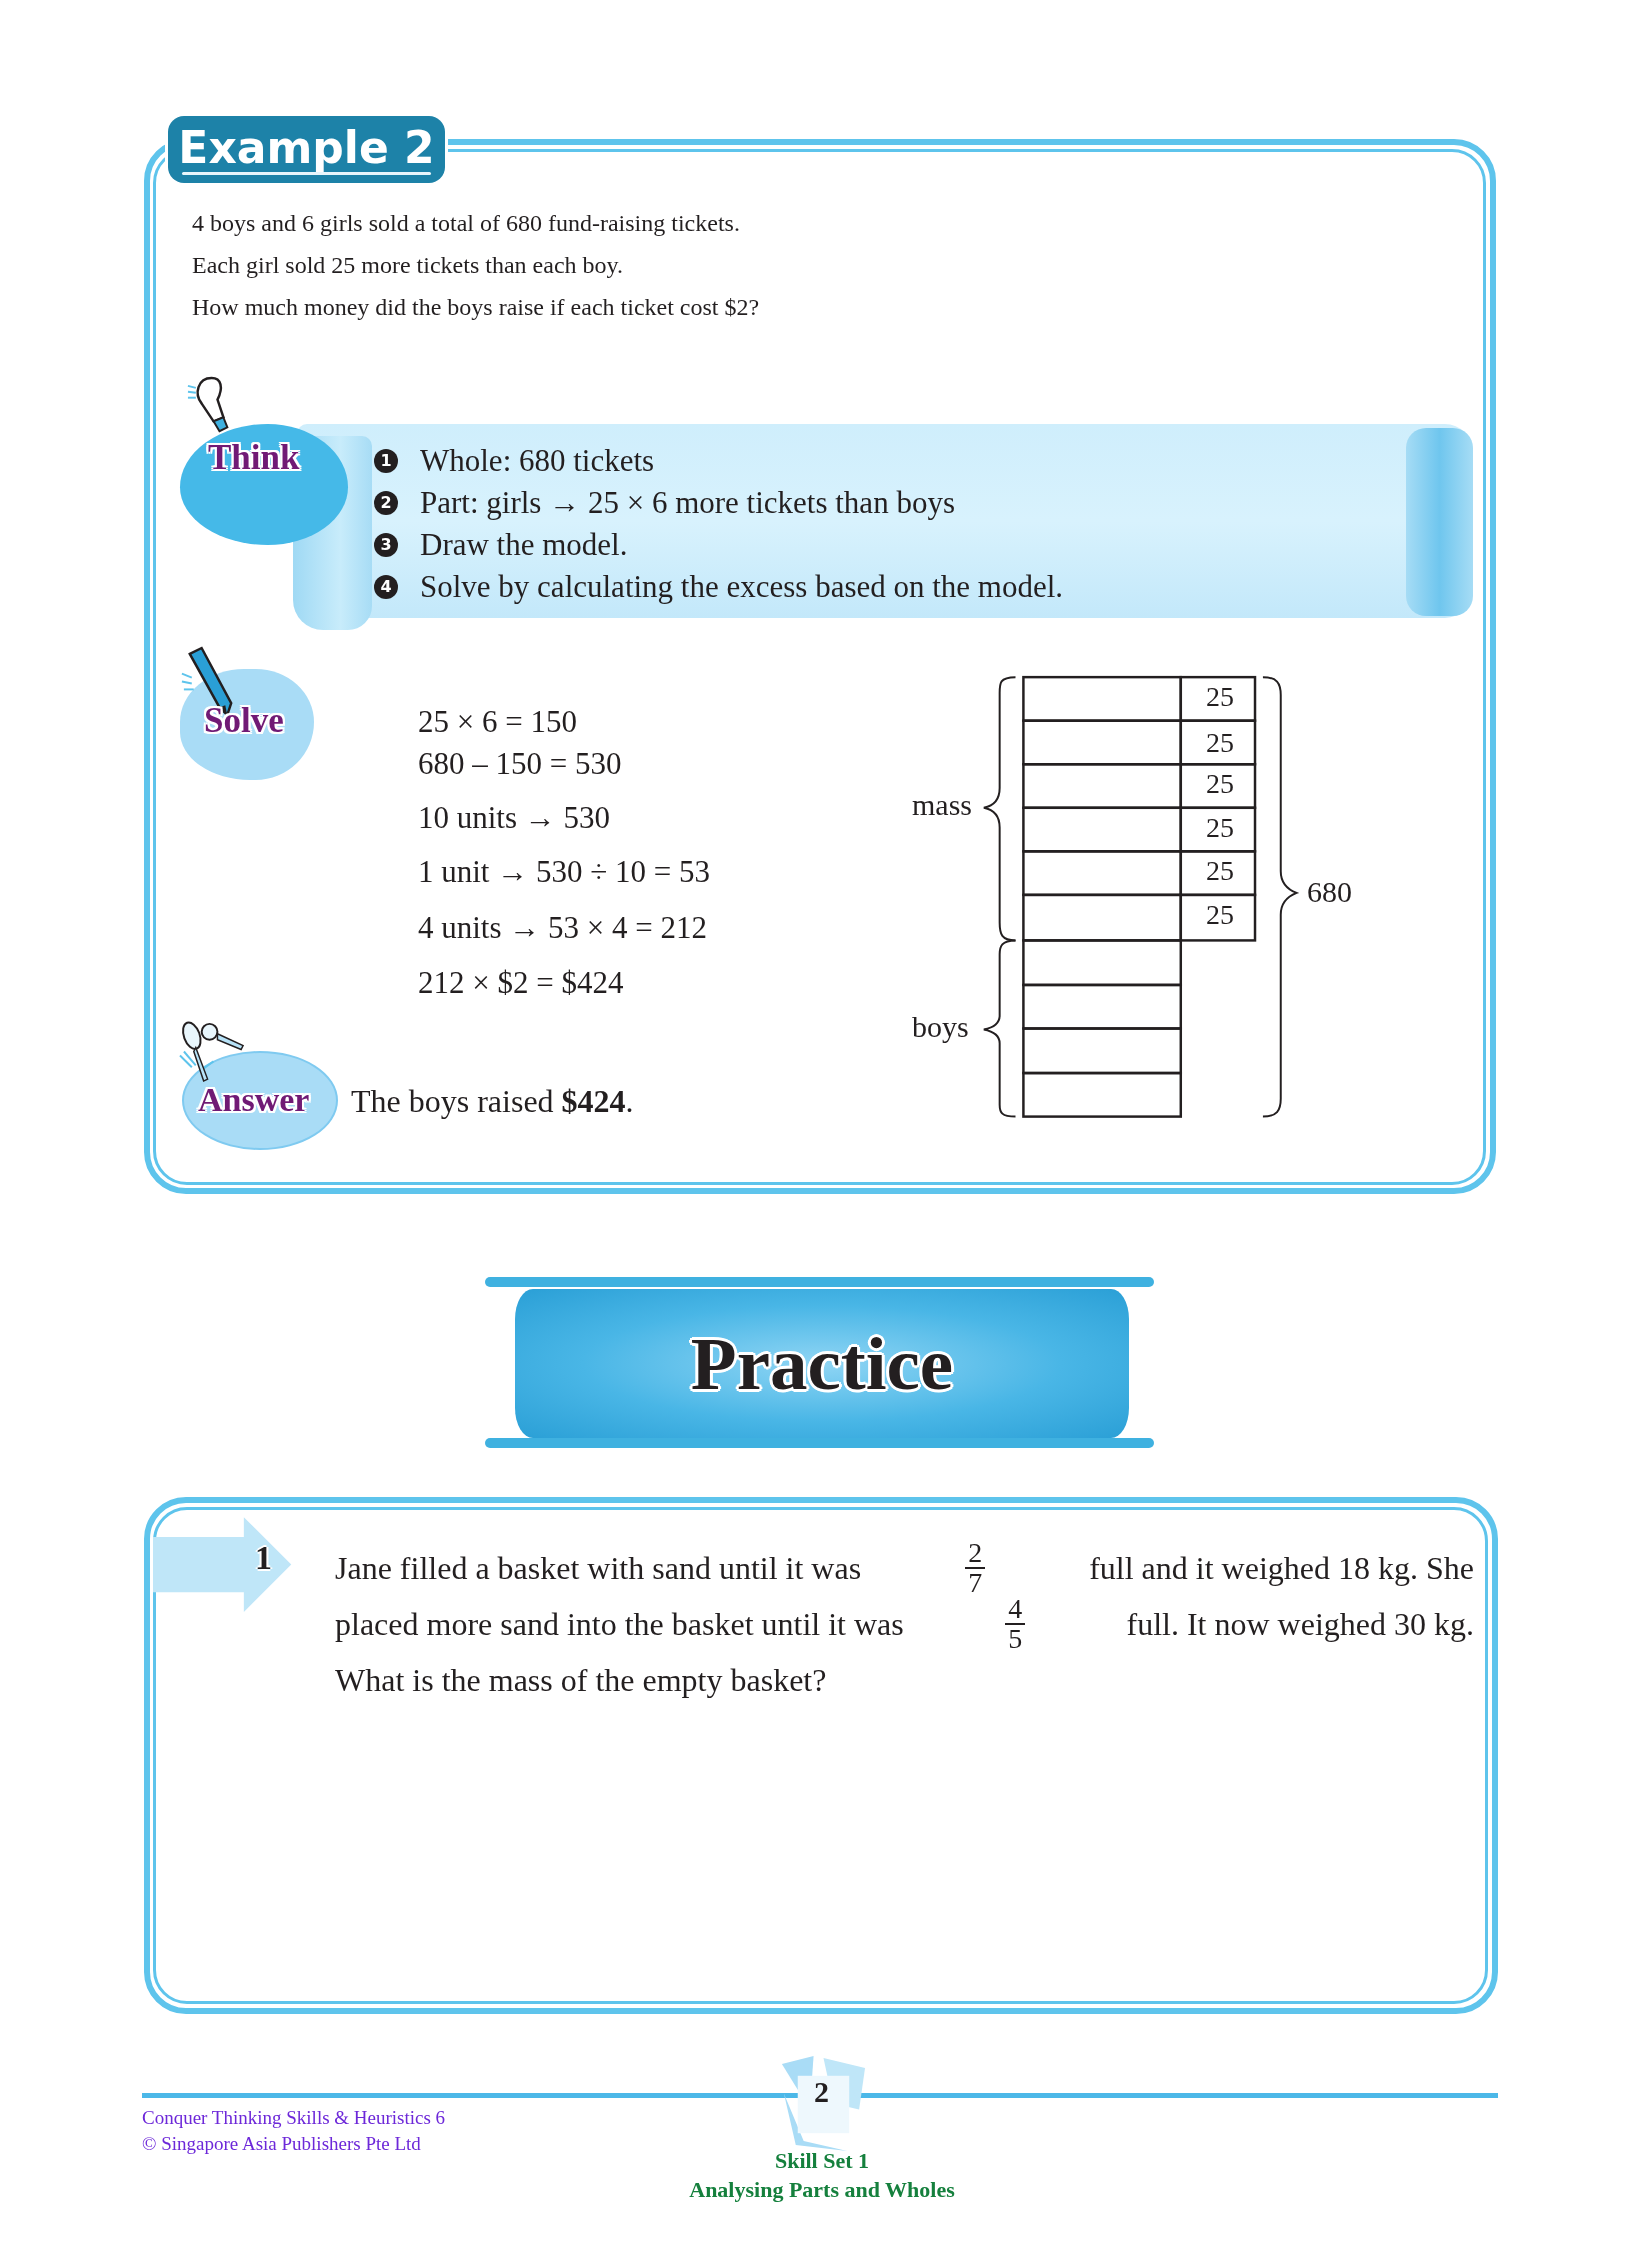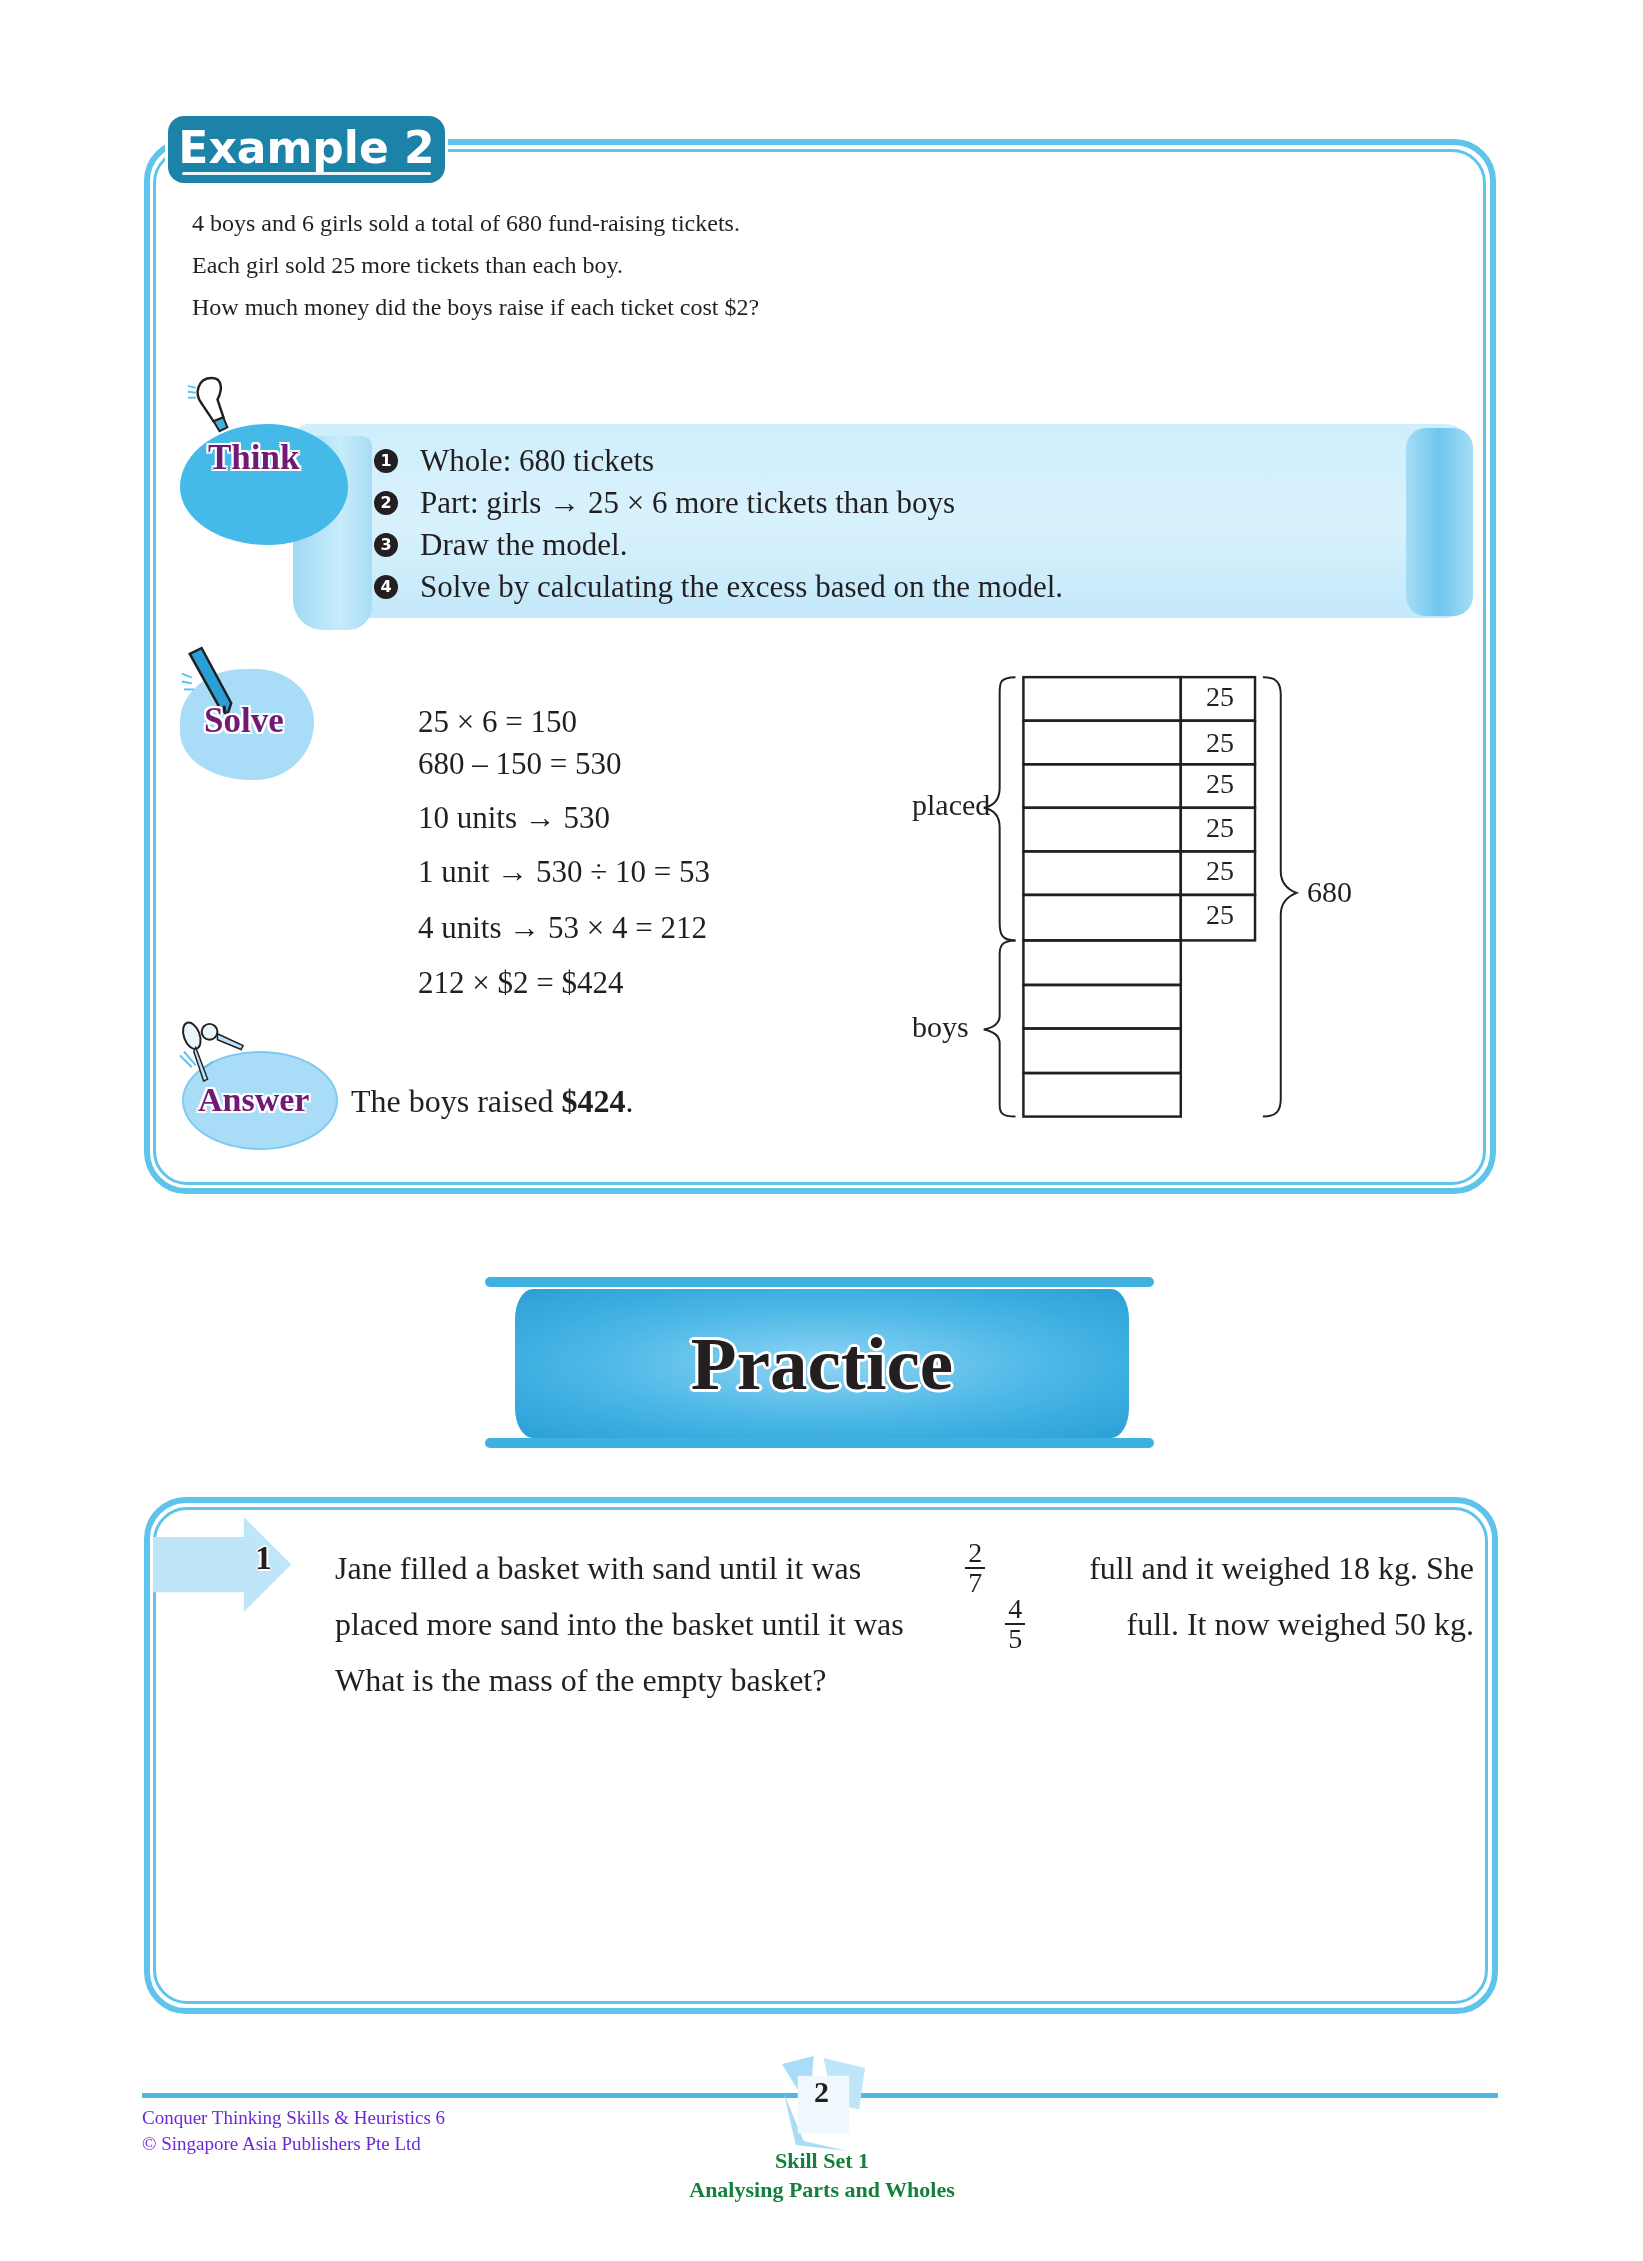--- a/index.html
+++ b/index.html
@@ -177,21 +177,21 @@
 
     <path d="M1276 684 C1290 684 1294 690 1294 702 L1294 880 C1294 892 1300 898 1310 902 C1300 906 1294 912 1294 924 L1294 1110 C1294 1122 1290 1128 1276 1128" stroke-width="2"></path>
   </g>
 </svg>
 <div class="model-label" style="left:1206px;top:681px;font-size:28px">25</div>
 <div class="model-label" style="left:1206px;top:727px;font-size:28px">25</div>
 <div class="model-label" style="left:1206px;top:768px;font-size:28px">25</div>
 <div class="model-label" style="left:1206px;top:812px;font-size:28px">25</div>
 <div class="model-label" style="left:1206px;top:855px;font-size:28px">25</div>
 <div class="model-label" style="left:1206px;top:899px;font-size:28px">25</div>
-<div class="model-label" style="left:912px;top:788px">placed</div>
+<div class="model-label" style="left:912px;top:788px">mass</div>
 <div class="model-label" style="left:912px;top:1010px">boys</div>
 <div class="model-label" style="left:1307px;top:875px">680</div>
 
 <div class="bubble answer-bubble"></div>
 <svg class="abs" style="left:174px;top:1016px" width="79" height="69" viewBox="0 0 80 70">
   <g stroke="#5ec4ec" stroke-width="2">
       <line x1="6" y1="40" x2="18" y2="52"></line>
       <line x1="10" y1="36" x2="22" y2="50"></line>
       <line x1="26" y1="56" x2="40" y2="46"></line>
     </g>
@@ -225,21 +225,21 @@
       </span>
     <span>full and it weighed 18 kg. She</span>
   </div>
   <div class="q-line">
     <span>placed more sand into the basket until it was</span>
     <span class="frac">
         <span>4</span>
         <span class="bar"></span>
         <span>5</span>
       </span>
-    <span>full. It now weighed 50 kg.</span>
+    <span>full. It now weighed 30 kg.</span>
   </div>
   <div class="q-line" style="justify-content:flex-start">
     <span>What is the mass of the empty basket?</span>
   </div>
 </div>
 
 <div class="footer-line"></div>
 <svg class="page-tab" viewBox="0 0 96 100">
   <path d="M8 10 L40 2 L38 30 L24 36 Z" fill="#a9dcf6"></path>
   <path d="M50 4 L92 14 L86 56 L60 50 Z" fill="#bfe6f8"></path>

